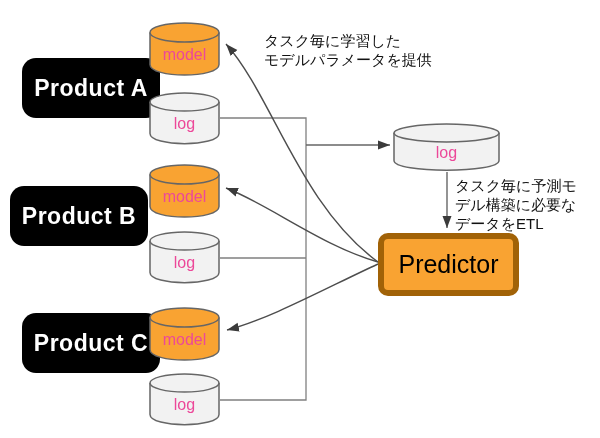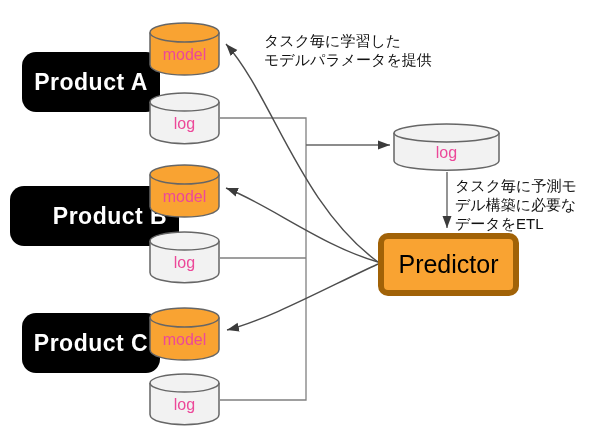--- a/index.html
+++ b/index.html
@@ -30,24 +30,24 @@
   .annotation{
     position:absolute;z-index:3;font-size:15px;line-height:19px;color:#111111;
     white-space:pre-line;
   }
 </style>
 </head>
 <body>
 
 <div class="stage">
 
-  <div class="node product-box" style="left:22px;top:52px;">
+  <div class="node product-box" style="left:22px;top:58px;">
     <span>Product A</span>
   </div>
-  <div class="node product-box" style="left:10px;top:186px;padding-left:31px;">
+  <div class="node product-box" style="left:10px;top:186px;">
     <span>Product B</span>
   </div>
   <div class="node product-box" style="left:22px;top:313px;">
     <span>Product C</span>
   </div>
 
   <svg class="layer connectors" viewBox="0 0 600 438">
     <defs>
       <marker id="ah" markerUnits="userSpaceOnUse" markerWidth="14" markerHeight="12" refX="12" refY="5" orient="auto">
         <path d="M0 0.5 L12 5 L0 9.5 Z" fill="#3b3b3b"></path>

